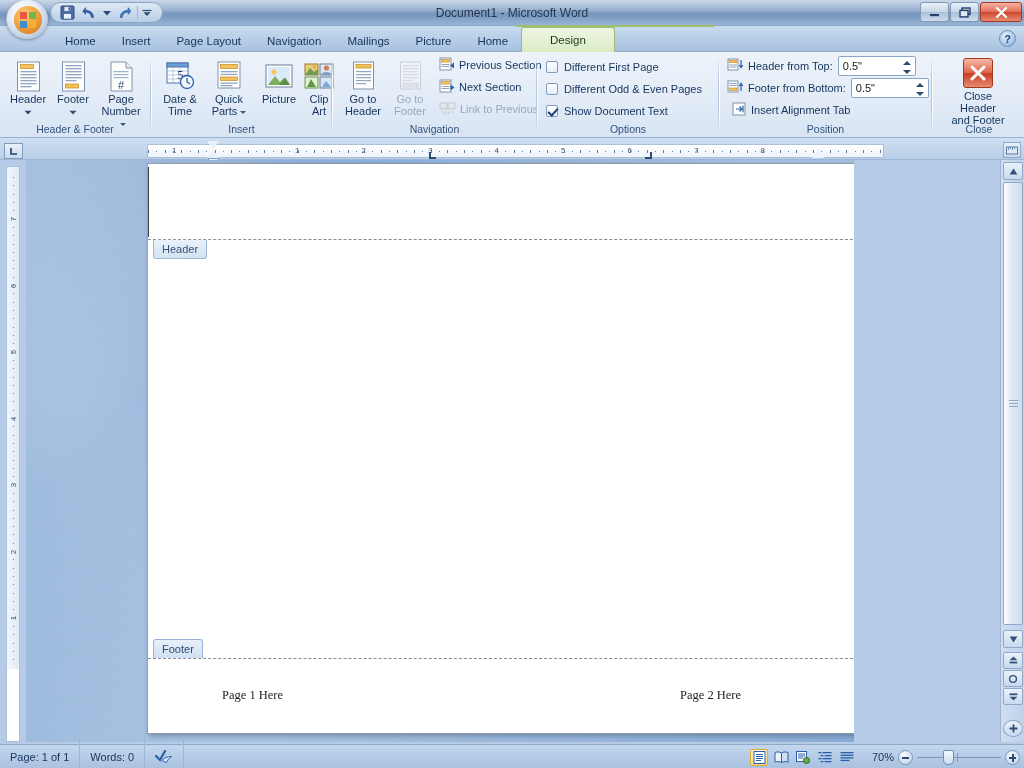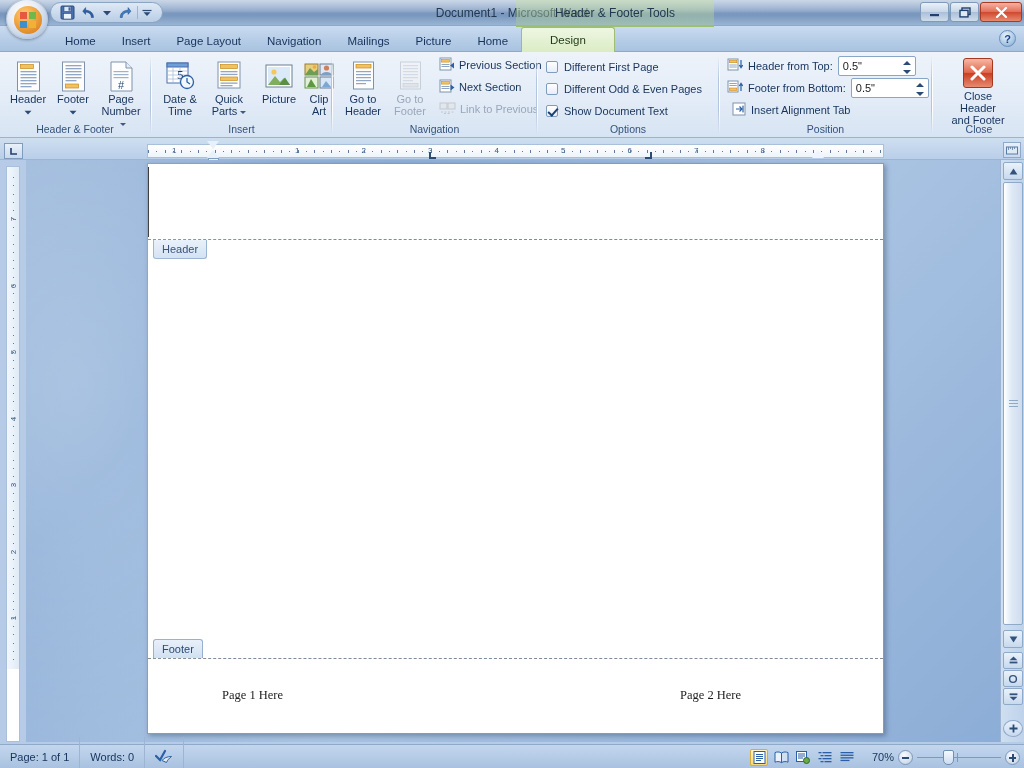--- a/index.html
+++ b/index.html
@@ -211,21 +211,21 @@
     background:linear-gradient(to right,#f4f8fd,#dfeaf6);
     border:1px solid #a9bfda;
   }
   .vr-num{ position:absolute; left:50%; font-size:8px; color:#3a5780;
            transform:translate(-50%,-50%) rotate(-90deg); }
   .vr-dot{ position:absolute; left:6px; width:1px;height:1px;background:#5a7ba6; }
   .vr-white{ position:absolute; left:0; bottom:0; width:100%; height:72px; background:#ffffff; }
 
   
   .docarea{
-    position:absolute; left:26px; top:160px; width:974px; height:582px;
+    position:absolute; left:26px; top:160px; width:828px; height:582px;
     background:linear-gradient(135deg,#9db9dc 0%,#8fb0d8 25%,#a9c3e2 55%,#8cadd6 100%);
     overflow:hidden;
   }
   .docarea:after{
     content:""; position:absolute; left:-60px; top:-40px; width:360px; height:660px;
     background:radial-gradient(ellipse at 30% 40%,rgba(255,255,255,.22),rgba(255,255,255,0) 70%);
   }
   .page{
     position:absolute; left:121px; top:3px; width:737px; height:571px;
     background:#ffffff; border:1px solid #8d9aa8;
@@ -303,21 +303,20 @@
   }
 </style>
 </head>
 <body>
 
 <div id="app">
 
   <div class="titlebar">
     <div class="glass"></div>
 
-    <div class="ctx-title">Header &amp; Footer Tools</div>
     <div class="ctx-title-glow"></div>
 
     <div class="win-title">Document1 - Microsoft Word</div>
 
     <div class="qat">
       <div class="qat-btn">
         <svg width="15" height="15" viewBox="0 0 15 15">
           <rect x="1" y="1" width="13" height="13" rx="1" fill="#4a6fae" stroke="#2d4a7a"></rect>
           <rect x="4" y="1.5" width="7" height="5" fill="#dce8f7" stroke="#2d4a7a" stroke-width=".6"></rect>
           <rect x="8.5" y="2.3" width="2" height="3.4" fill="#44618f"></rect>

